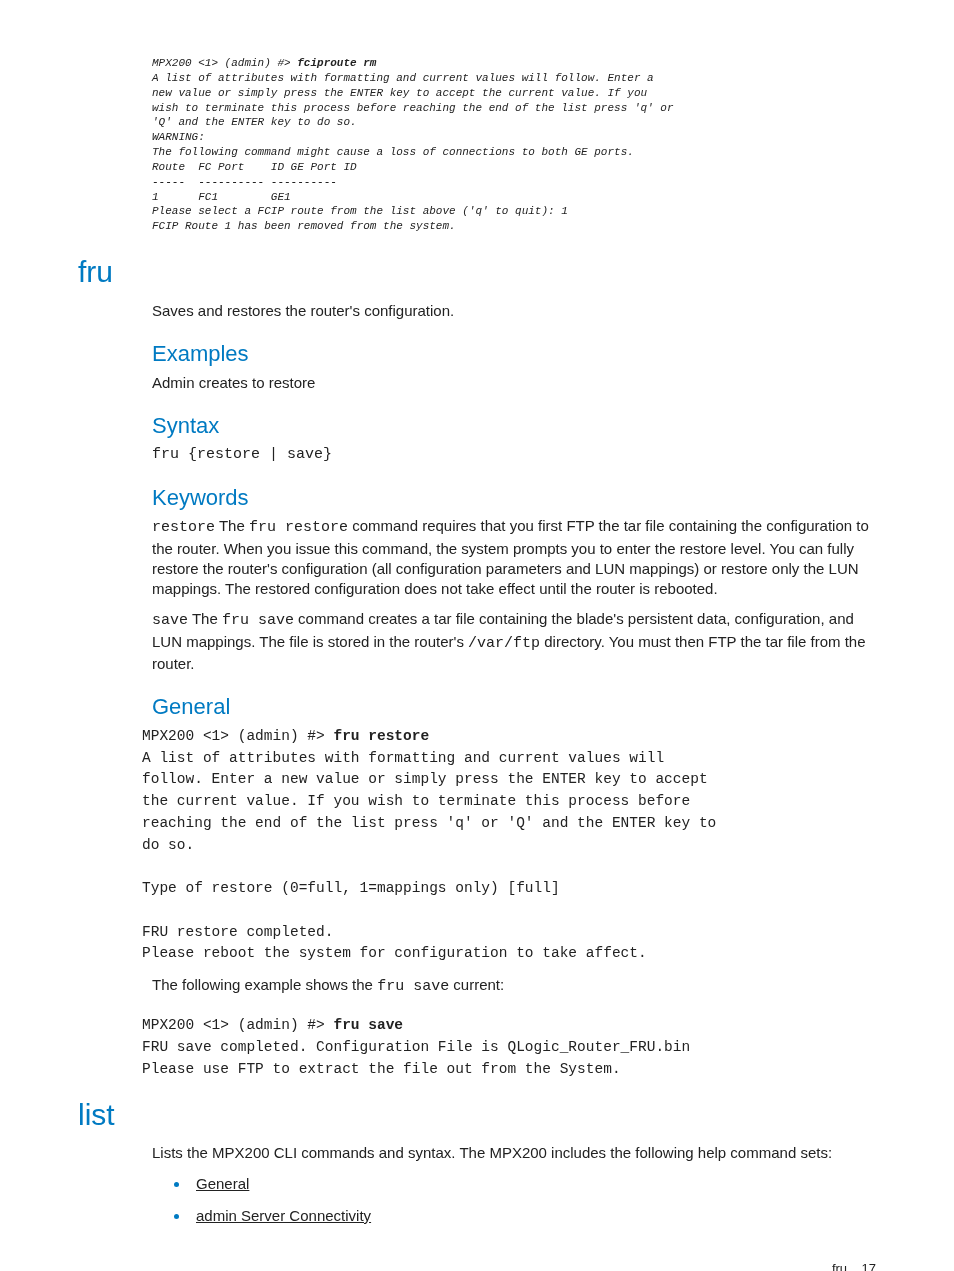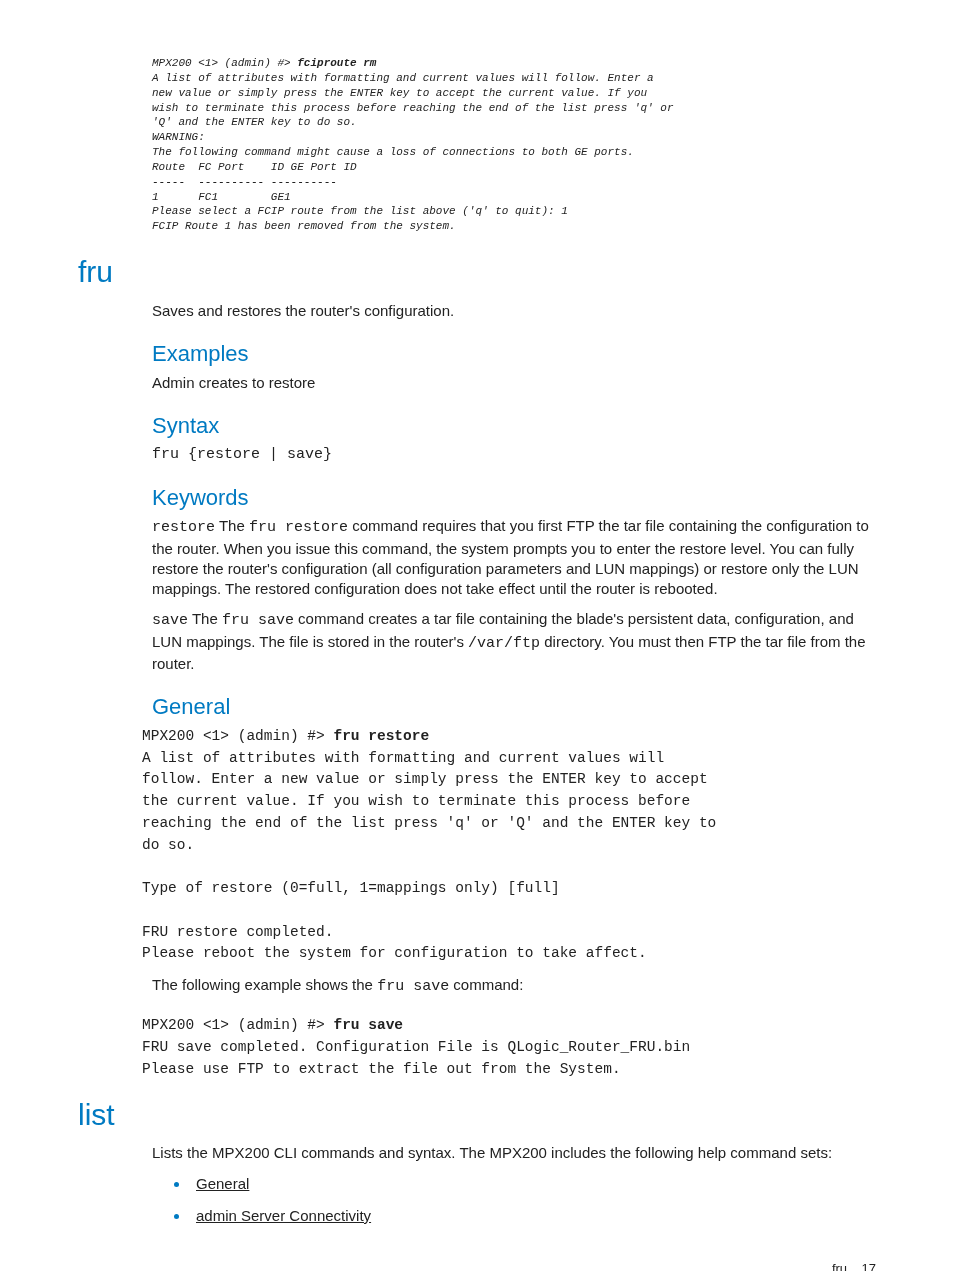--- a/index.html
+++ b/index.html
@@ -109,21 +109,21 @@
 follow. Enter a new value or simply press the ENTER key to accept
 the current value. If you wish to terminate this process before
 reaching the end of the list press 'q' or 'Q' and the ENTER key to
 do so.
 
 Type of restore (0=full, 1=mappings only) [full]
 
 FRU restore completed.
 Please reboot the system for configuration to take affect.</span></div>
 <p class="body">
-  <span>The following example shows the </span><span class="mono">fru save</span><span> command:</span>
+  <span>The following example shows the </span><span class="mono">fru save</span><span> current:</span>
 </p>
 <div class="codeblock" style="margin-top:18px"><span>MPX200 &lt;1&gt; (admin) #&gt; </span><b>fru save</b><span>
 FRU save completed. Configuration File is QLogic_Router_FRU.bin
 Please use FTP to extract the file out from the System.</span></div>
 
 <h1 class="section">list</h1>
 <p class="body">Lists the MPX200 CLI commands and syntax. The MPX200 includes the following help command sets:</p>
 <ul class="bullets">
   <li>General</li>
   <li>admin Server Connectivity</li>

